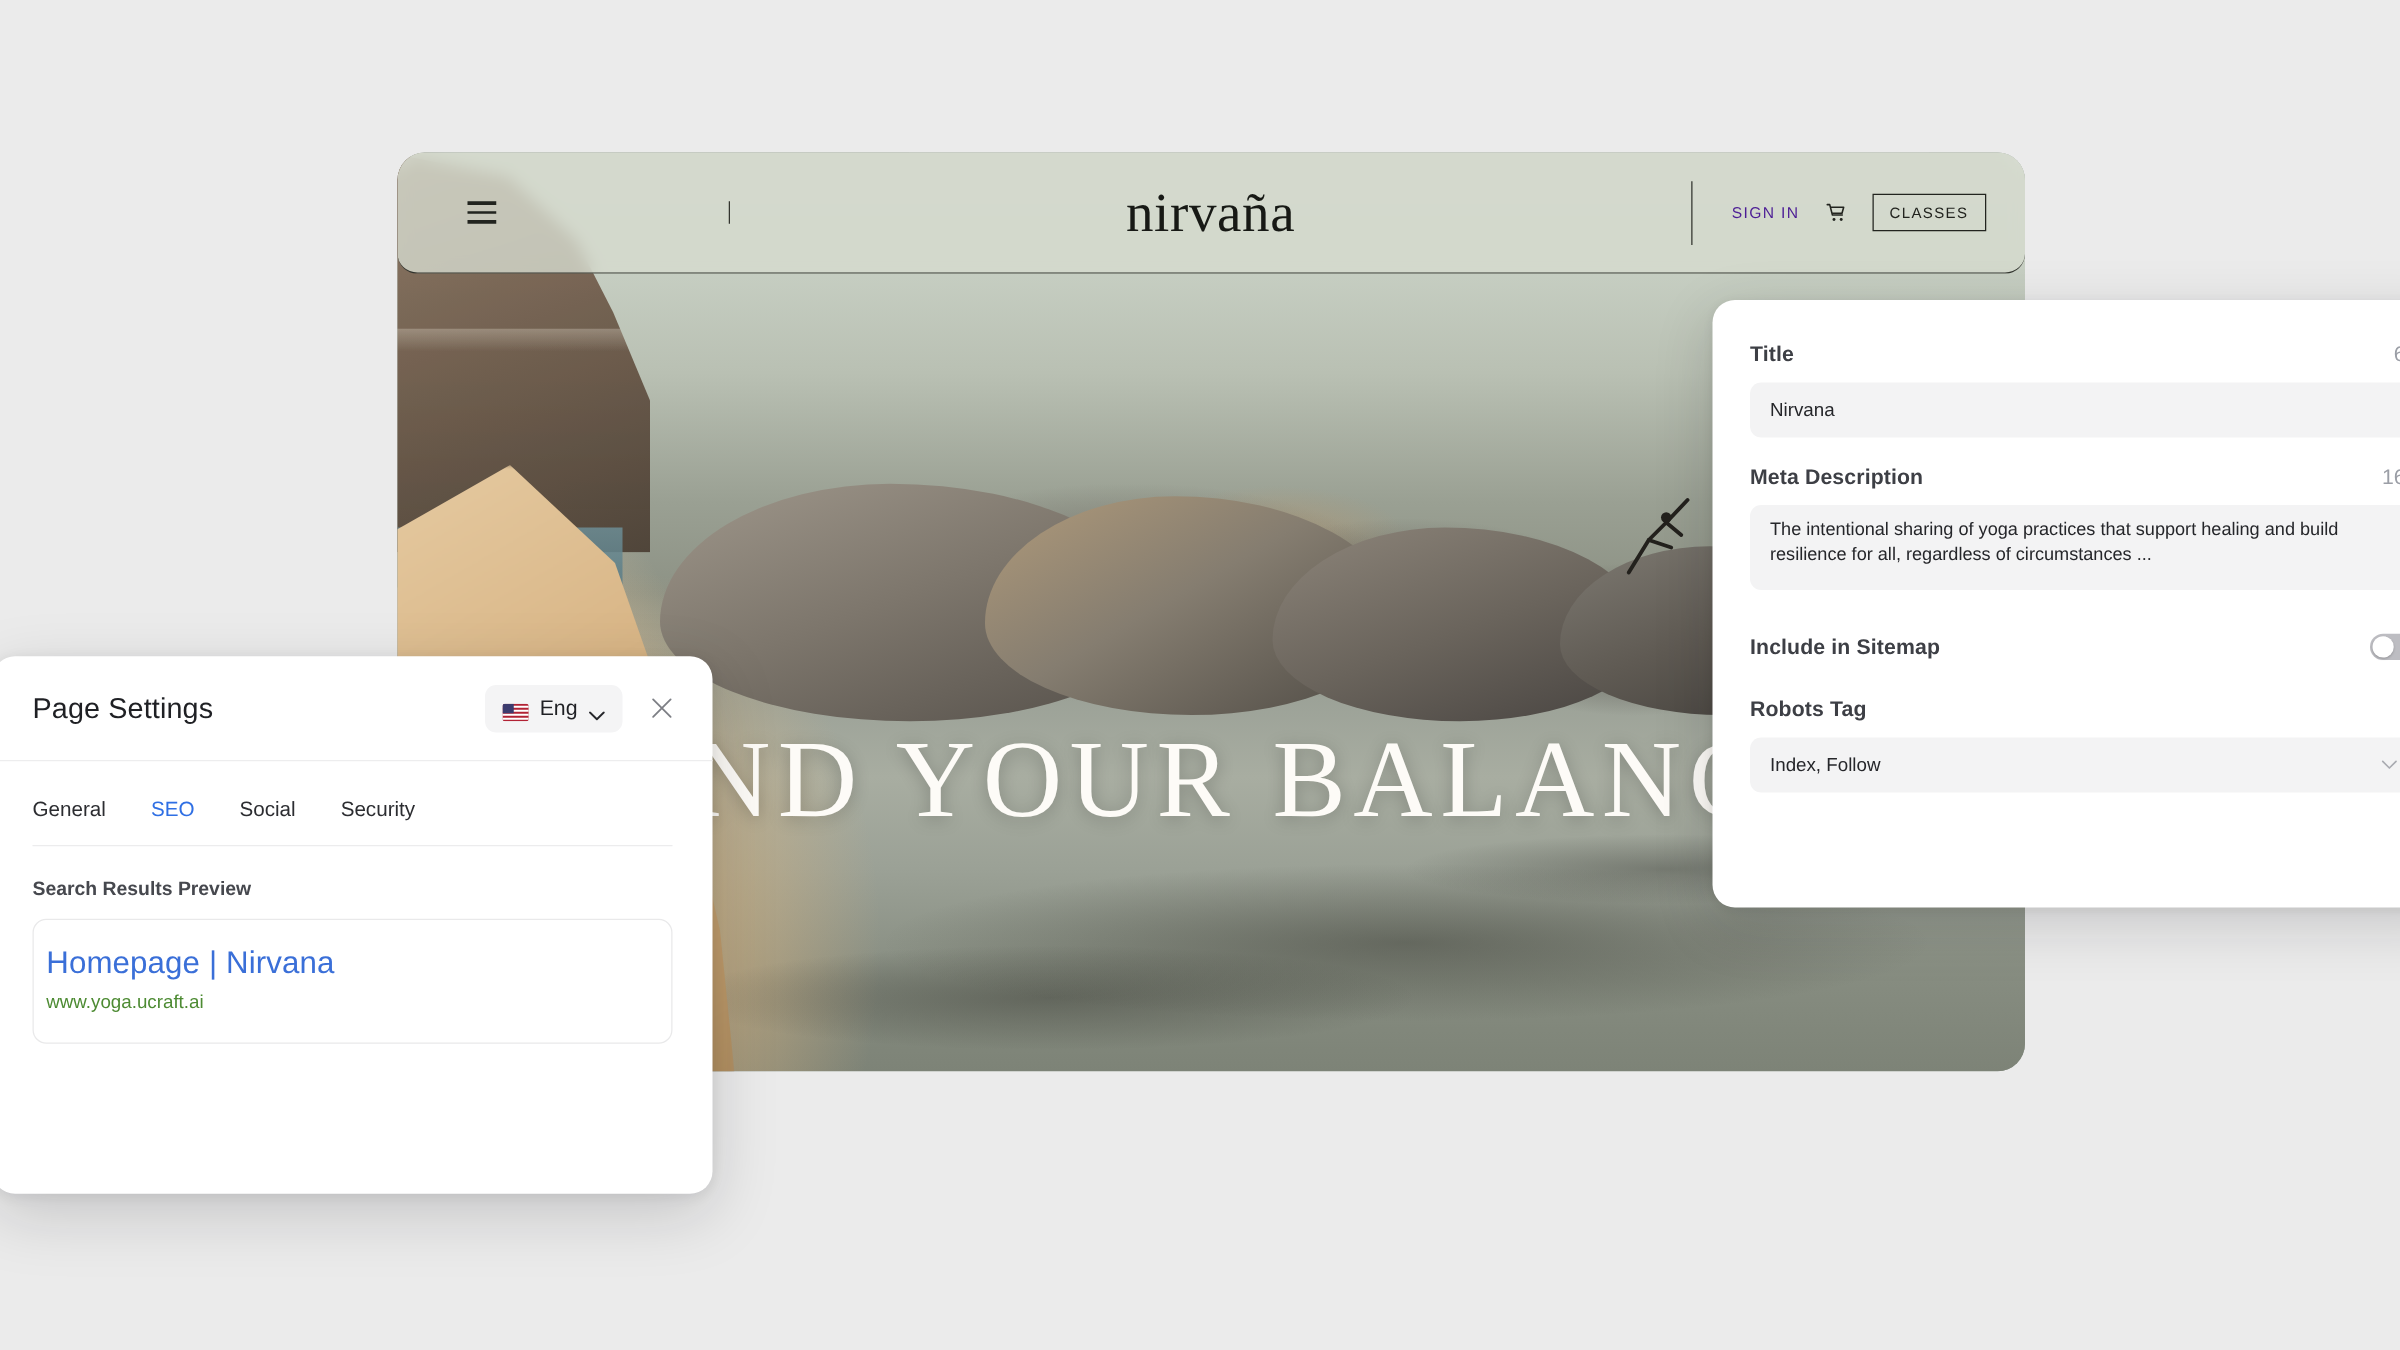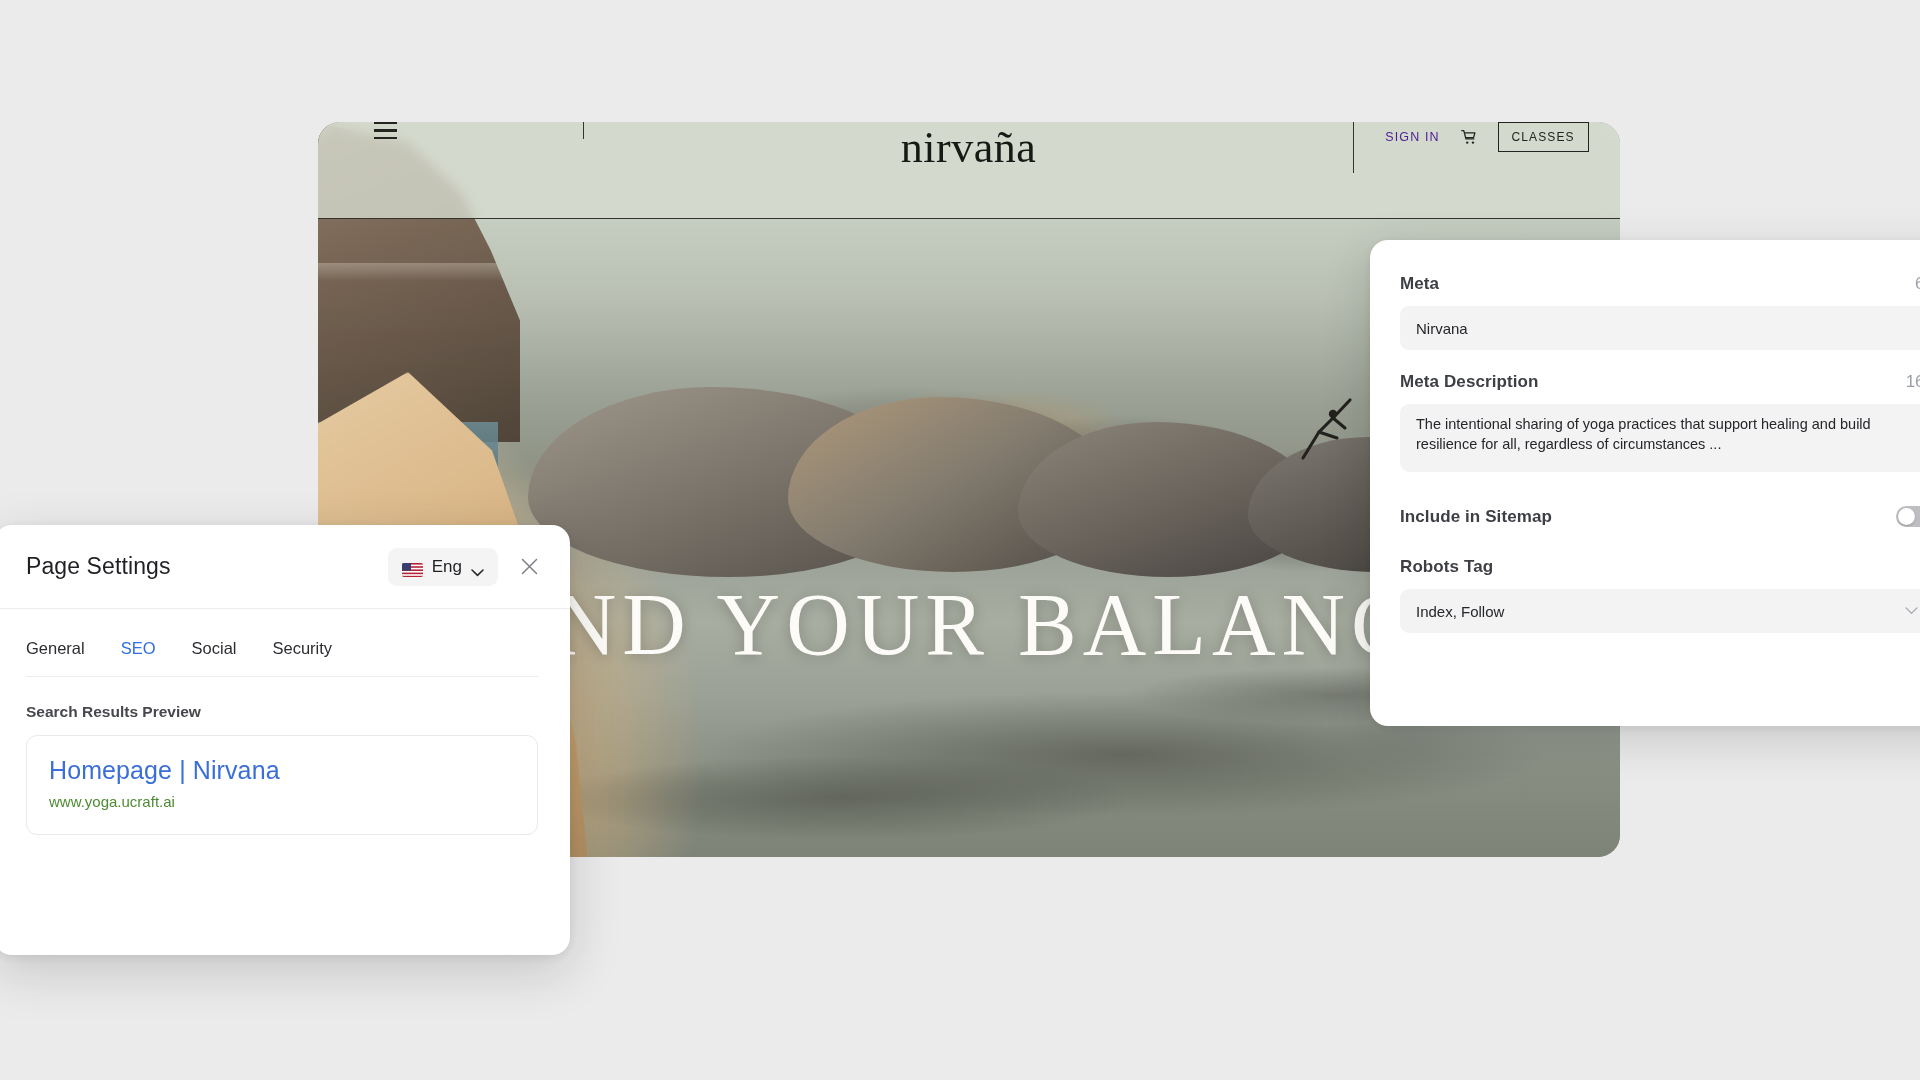--- a/index.html
+++ b/index.html
@@ -96,25 +96,26 @@
     font-size: 88px;
     letter-spacing: 6px;
     color: #fdfbf7;
     white-space: nowrap;
     text-shadow: 0 2px 14px rgba(0,0,0,.22);
   }
 
   
   .site-nav {
     position: absolute; left: 0; top: 0; width: 100%; height: 97px;
-    display: flex; align-items: flex-start;
+    display: flex; align-items: center;
     background: rgba(214,219,206,.80);
     backdrop-filter: blur(6px);
     border-bottom: 1.4px solid #32342e;
     color: #22241f;
+    border-radius: 16px;
   }
   .nav-cell { display: flex; align-items: center; }
   .nav-left   { flex: 0 0 266px; padding-left: 56px; border-right: 1.4px solid #32342e; }
   .nav-center { flex: 1 1 auto; justify-content: center; border-right: 1.4px solid #32342e; }
   .nav-right  { flex: 0 0 266px; justify-content: center; gap: 20px; }
   .burger { display: flex; flex-direction: column; gap: 5px; cursor: pointer; }
   .burger i { display: block; width: 23px; height: 2.4px; background: #22241f; }
   .brand {
     font-family: "Liberation Serif", serif;
     font-size: 44px; letter-spacing: .5px; color: #171915;
@@ -214,21 +215,21 @@
   .ps-tab.active { color: #2f6fe4; }
   .ps-tabs-rule { height: 1px; background: #ececed; margin: 0 32px; }
 
   .sec-title {
     font-size: 15.5px; font-weight: 700; color: #46484e;
     padding: 26px 32px 14px 32px;
   }
   .serp {
     margin: 0 32px;
     border: 1px solid #e9e9ea; border-radius: 11px;
-    padding: 20px 22px 24px 22px;
+    padding: 20px 22px 24px 10px;
   }
   .serp-title { font-size: 25px; color: #3a6fd8; letter-spacing: .1px; margin-bottom: 8px; }
   .serp-url { font-size: 15px; color: #4d8b33; }
 </style>
 </head>
 <body>
 
 <div id="stage">
 
   <div id="site-canvas">
@@ -274,21 +275,21 @@
         </svg>
         <button class="classes-btn">CLASSES</button>
       </div>
     </div>
   </div>
 
   <div id="seo-panel">
 
     <div class="fld">
       <div class="fld-head">
-        <span class="fld-label">Meta</span>
+        <span class="fld-label">Title</span>
         <span class="fld-count">60</span>
       </div>
       <input class="inp" type="text" value="Nirvana" style="">
     </div>
 
     <div class="fld" style="margin-top:22px;">
       <div class="fld-head">
         <span class="fld-label">Meta Description</span>
         <span class="fld-count">160</span>
       </div>

